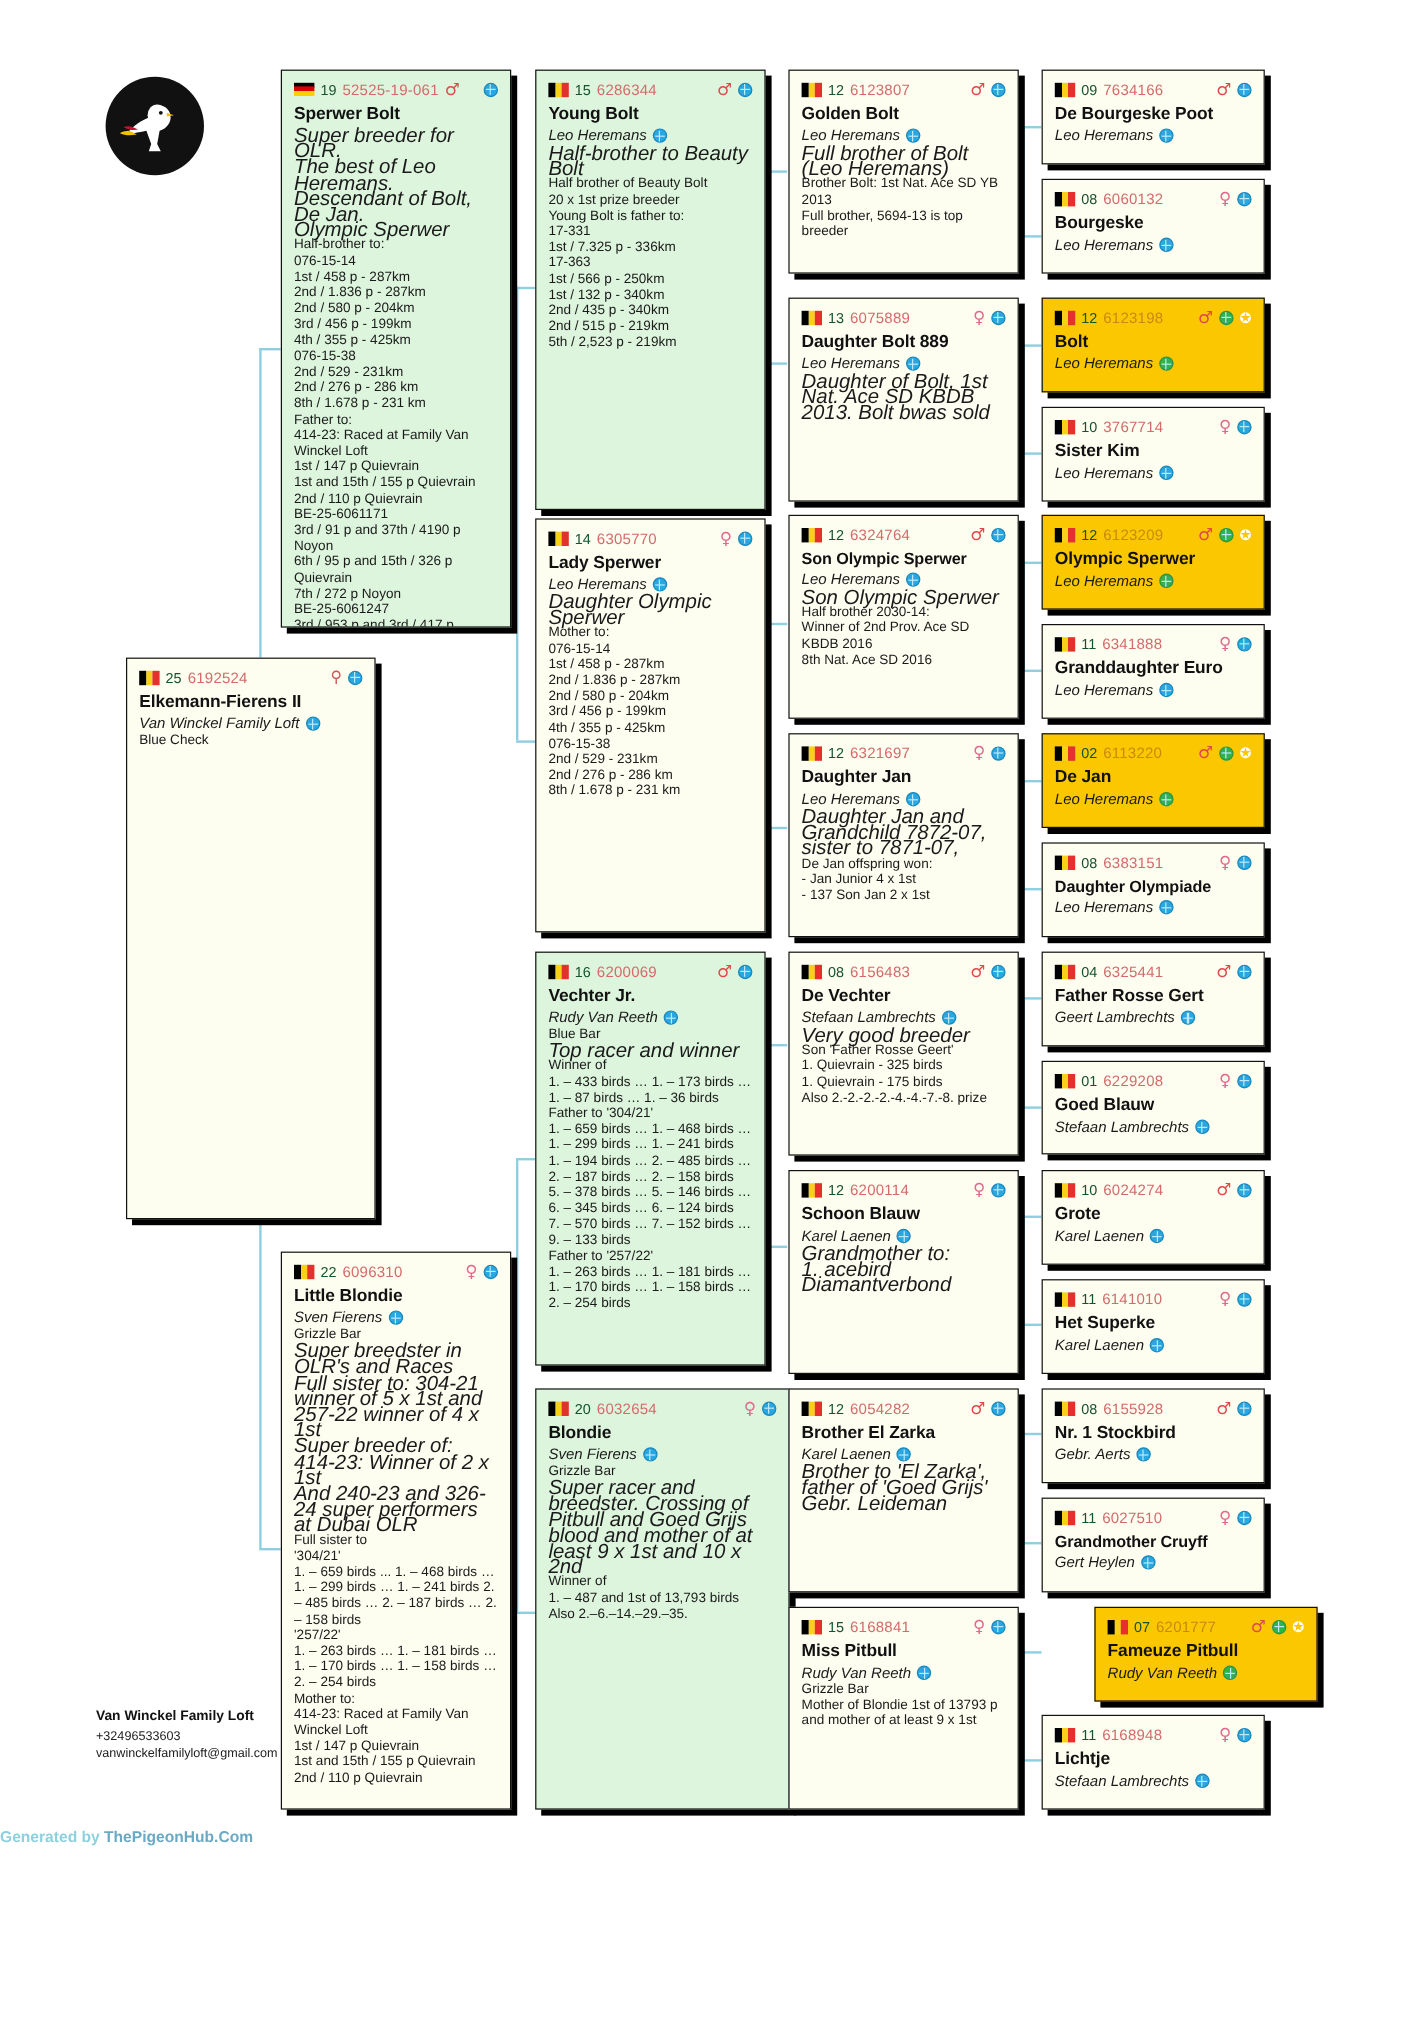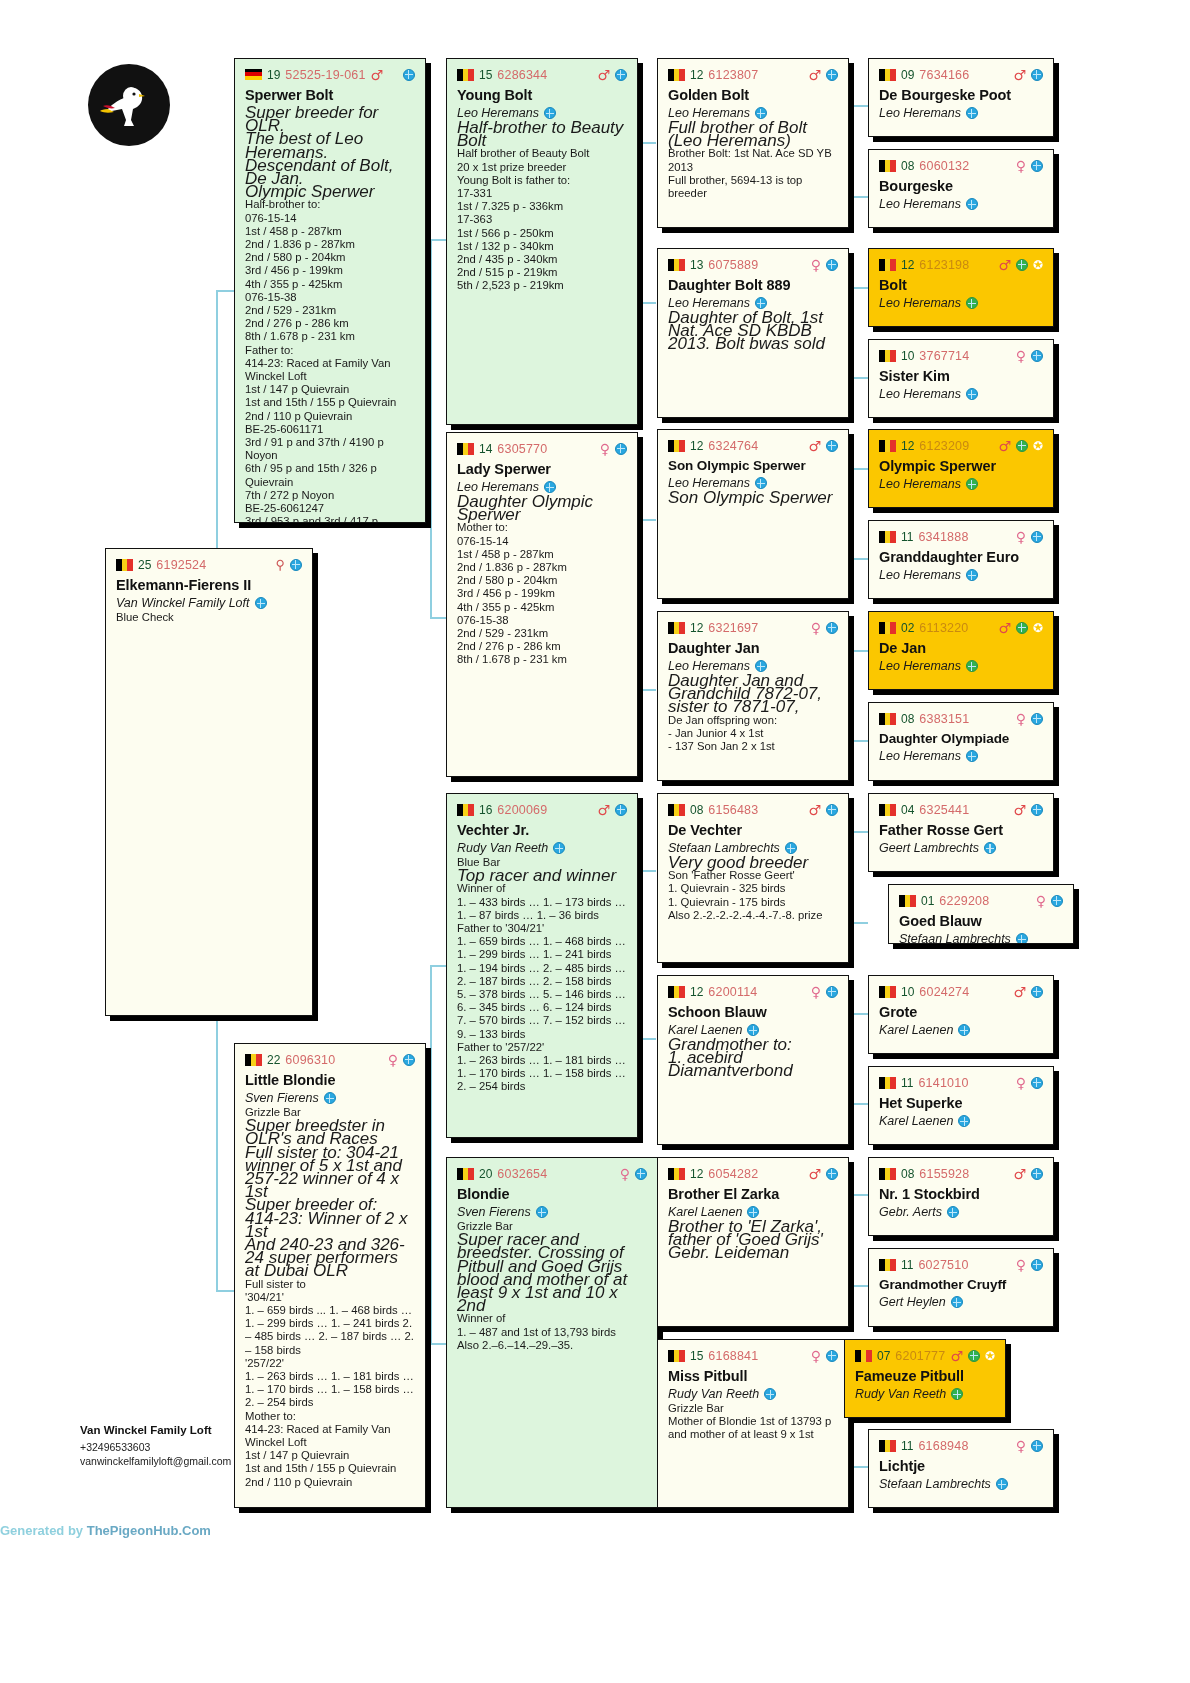--- a/index.html
+++ b/index.html
@@ -479,20 +479,23 @@
           <span class="sex">♂</span>
           <span class="globe"></span>
         </span>
     </div>
     <div class="c-name sm">Son Olympic Sperwer</div>
     <div class="breeder">
         <span>Leo Heremans</span>
         <span class="globe"></span>
       </div>
     <div class="c-note c-lines">Son Olympic Sperwer</div>
+    <div class="c-plain c-lines">Half brother 2030-14:
+Winner of 2nd Prov. Ace SD KBDB 2016
+8th Nat. Ace SD 2016</div>
   </div>
 
   <div class="card" style="left:657px; top:611px; width:192px; height:170px;">
     <div class="card-head">
       <span class="flag">
           <i class="s s1"></i>
           <i class="s s2"></i>
           <i class="s s3"></i>
         </span>
       <span class="yr">12</span>
@@ -792,21 +795,21 @@
           <span class="globe"></span>
         </span>
     </div>
     <div class="c-name">Father Rosse Gert</div>
     <div class="breeder">
         <span>Geert Lambrechts</span>
         <span class="globe"></span>
       </div>
   </div>
 
-  <div class="card" style="left:888px; top:884px; width:186px; height:60px;">
+  <div class="card" style="left:868px; top:884px; width:186px; height:78px;">
     <div class="card-head">
       <span class="flag">
           <i class="s s1"></i>
           <i class="s s2"></i>
           <i class="s s3"></i>
         </span>
       <span class="yr">01</span>
       <span class="ring">6229208</span>
       <span class="head-right">
           <span class="sex f">♀</span>
@@ -897,21 +900,21 @@
           <span class="globe"></span>
         </span>
     </div>
     <div class="c-name sm">Grandmother Cruyff</div>
     <div class="breeder">
         <span>Gert Heylen</span>
         <span class="globe"></span>
       </div>
   </div>
 
-  <div class="card gold" style="left:844px; top:1339px; width:162px; height:79px;">
+  <div class="card gold" style="left:912px; top:1339px; width:186px; height:79px;">
     <div class="card-head">
       <span class="flag">
           <i class="s s1"></i>
           <i class="s s2"></i>
           <i class="s s3"></i>
         </span>
       <span class="yr">07</span>
       <span class="ring">6201777</span>
       <span class="head-right">
           <span class="sex">♂</span>

